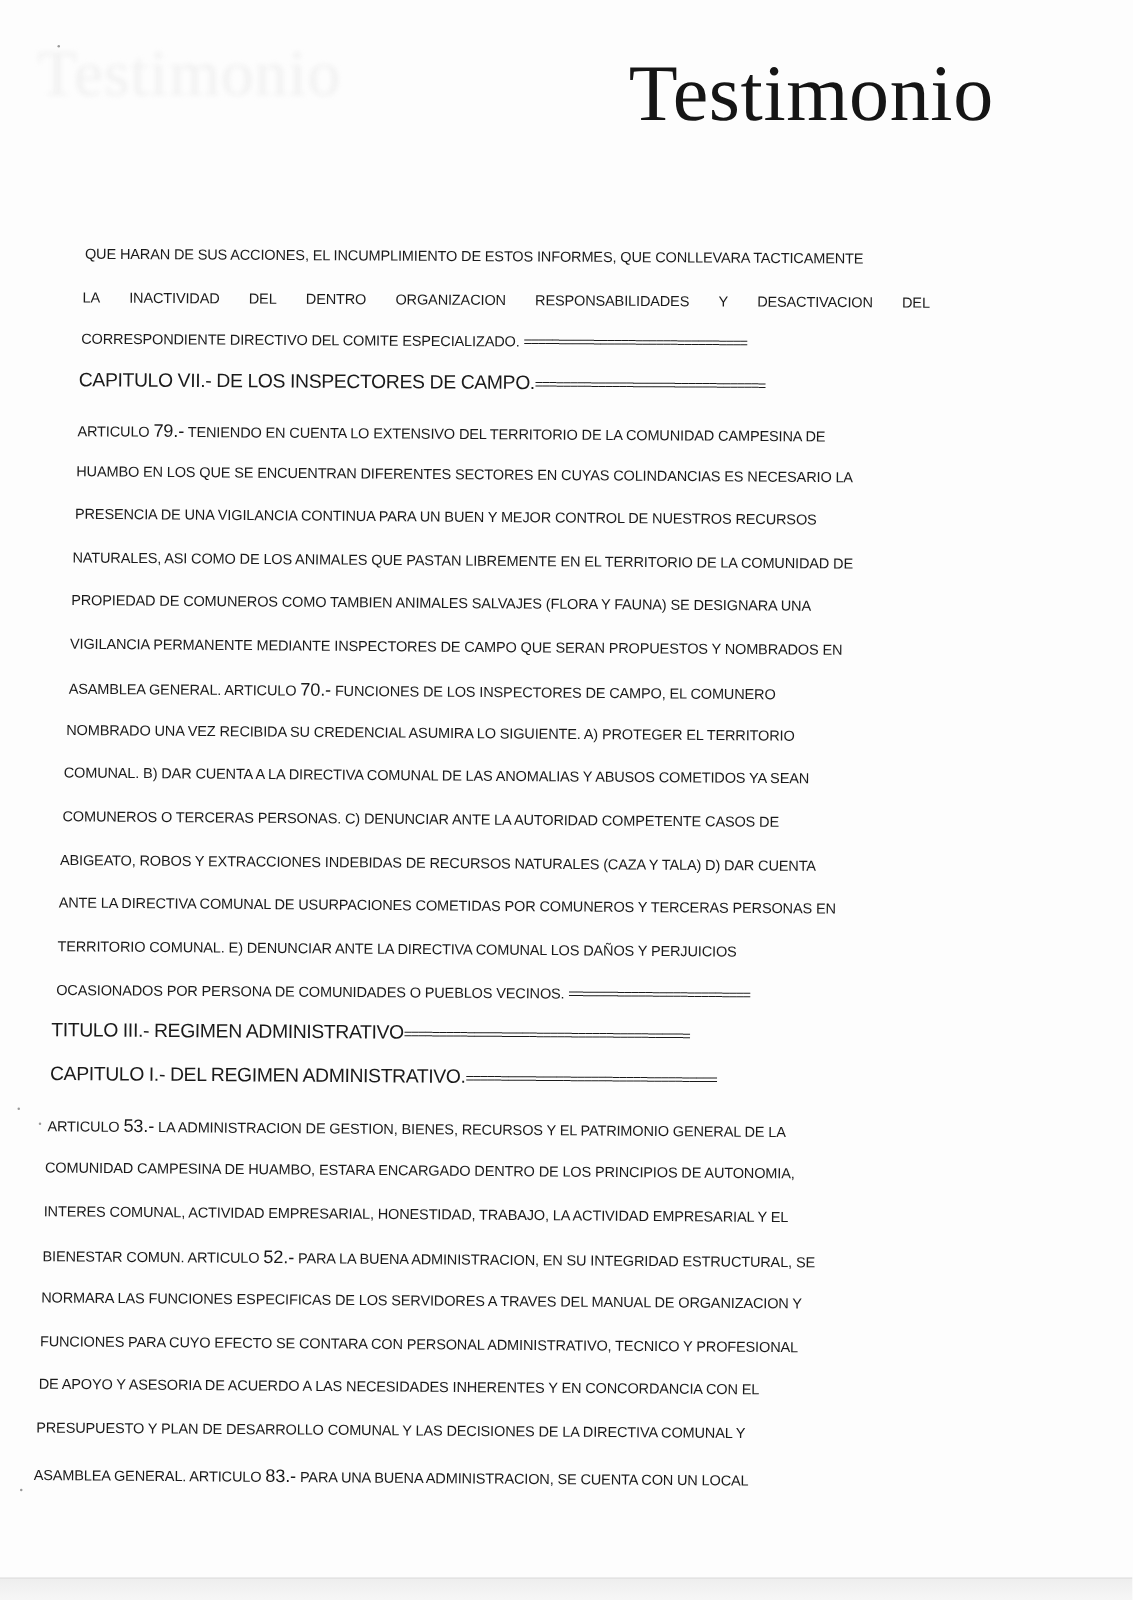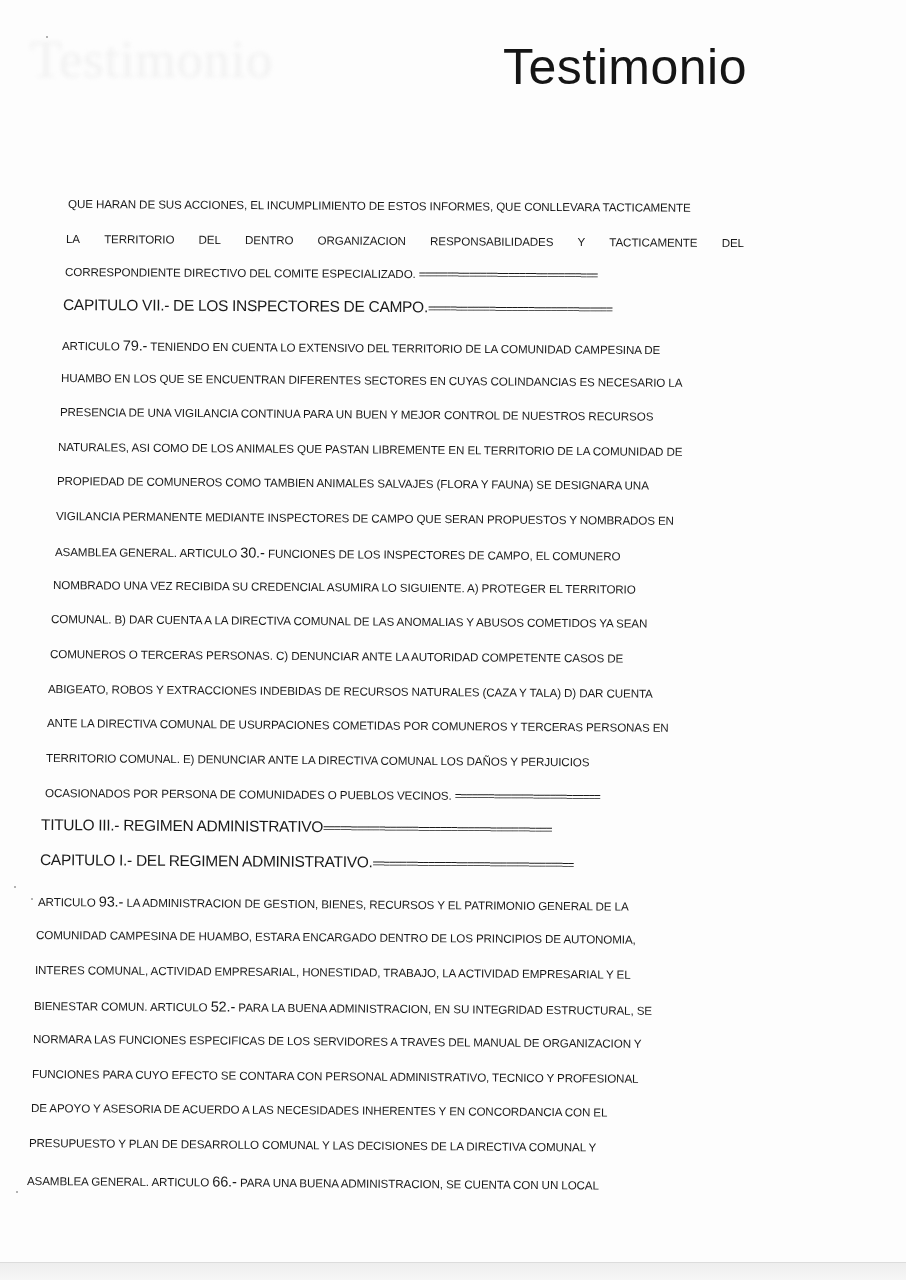--- a/index.html
+++ b/index.html
@@ -11,22 +11,22 @@
     color: #1b1b1b;
   }
   .ghost {
     position: absolute; left: 30px; top: 30px;
     font-family: "Liberation Serif", serif;
     font-size: 52px; color: #f1f1f1; letter-spacing: 1px;
     filter: blur(2px);
   }
   .title {
     position: absolute; left: 503px; top: 38px;
-    font-family: Liberation Sans, sans-serif;
-    font-size: 50px; color: #151515; letter-spacing: 0.5px;
+    font-family: Liberation Serif, serif;
+    font-size: 64px; color: #151515; letter-spacing: 0.5px;
   }
   .body { position: absolute; left: 0; top: 0; width: 906px; }
   .line {
     position: absolute;
     white-space: nowrap;
     font-size: 11.6px;
     letter-spacing: -0.1px;
     transform-origin: left center;
     color: #1a1a1a;
   }
@@ -48,27 +48,27 @@
 <div class="title">Testimonio</div>
 
 <div class="body">
 
   <div class="line" style="left:68px;top:197px;width:676px;transform:rotate(0.35deg);">
     <span>QUE HARAN DE SUS ACCIONES, EL INCUMPLIMIENTO DE ESTOS INFORMES, QUE CONLLEVARA TACTICAMENTE</span>
   </div>
 
   <div class="line justify" style="left:66px;top:232px;width:678px;transform:rotate(0.35deg);">
     <span>LA</span>
-    <span>TERRITORIO</span>
+    <span>INACTIVIDAD</span>
     <span>DEL</span>
     <span>DENTRO</span>
     <span>ORGANIZACION</span>
     <span>RESPONSABILIDADES</span>
     <span>Y</span>
-    <span>TACTICAMENTE</span>
+    <span>DESACTIVACION</span>
     <span>DEL</span>
   </div>
 
   <div class="line" style="left:65px;top:265px;transform:rotate(0.35deg);">
     <span>CORRESPONDIENTE DIRECTIVO DEL COMITE ESPECIALIZADO. </span><span class="fill">================================</span>
   </div>
 
   <div class="line heading" style="left:63px;top:296px;transform:rotate(0.35deg);">
     <span>CAPITULO VII.- DE LOS INSPECTORES DE CAMPO.</span><span class="fill" style="font-size:11.6px;">=================================</span>
   </div>
@@ -86,21 +86,21 @@
     <span>NATURALES, ASI COMO DE LOS ANIMALES QUE PASTAN LIBREMENTE EN EL TERRITORIO DE LA COMUNIDAD DE</span>
   </div>
   <div class="line" style="left:57px;top:474px;transform:rotate(0.45deg);">
     <span>PROPIEDAD DE COMUNEROS COMO TAMBIEN ANIMALES SALVAJES (FLORA Y FAUNA) SE DESIGNARA UNA</span>
   </div>
   <div class="line" style="left:56px;top:509px;transform:rotate(0.45deg);">
     <span>VIGILANCIA PERMANENTE MEDIANTE INSPECTORES DE CAMPO QUE SERAN PROPUESTOS Y NOMBRADOS EN</span>
   </div>
 
   <div class="line" style="left:55px;top:543px;transform:rotate(0.45deg);">
-    <span>ASAMBLEA GENERAL. ARTICULO </span><span class="num">30.-</span><span> FUNCIONES DE LOS INSPECTORES DE CAMPO, EL COMUNERO</span>
+    <span>ASAMBLEA GENERAL. ARTICULO </span><span class="num">70.-</span><span> FUNCIONES DE LOS INSPECTORES DE CAMPO, EL COMUNERO</span>
   </div>
   <div class="line" style="left:53px;top:578px;transform:rotate(0.45deg);">
     <span>NOMBRADO UNA VEZ RECIBIDA SU CREDENCIAL ASUMIRA LO SIGUIENTE. A) PROTEGER EL TERRITORIO</span>
   </div>
   <div class="line" style="left:51px;top:612px;transform:rotate(0.45deg);">
     <span>COMUNAL. B) DAR CUENTA A LA DIRECTIVA COMUNAL DE LAS ANOMALIAS Y ABUSOS COMETIDOS YA SEAN</span>
   </div>
   <div class="line" style="left:50px;top:647px;transform:rotate(0.45deg);">
     <span>COMUNEROS O TERCERAS PERSONAS. C) DENUNCIAR ANTE LA AUTORIDAD COMPETENTE CASOS DE</span>
   </div>
@@ -119,21 +119,21 @@
 
   <div class="line heading" style="left:41px;top:816px;transform:rotate(0.4deg);">
     <span>TITULO III.- REGIMEN ADMINISTRATIVO</span><span class="fill" style="font-size:11.6px;">=========================================</span>
   </div>
 
   <div class="line heading" style="left:40px;top:851px;transform:rotate(0.4deg);">
     <span>CAPITULO I.- DEL REGIMEN ADMINISTRATIVO.</span><span class="fill" style="font-size:11.6px;">====================================</span>
   </div>
 
   <div class="line" style="left:38px;top:893px;transform:rotate(0.45deg);">
-    <span>ARTICULO </span><span class="num">93.-</span><span> LA ADMINISTRACION DE GESTION, BIENES, RECURSOS Y EL PATRIMONIO GENERAL DE LA</span>
+    <span>ARTICULO </span><span class="num">53.-</span><span> LA ADMINISTRACION DE GESTION, BIENES, RECURSOS Y EL PATRIMONIO GENERAL DE LA</span>
   </div>
   <div class="line" style="left:36px;top:928px;transform:rotate(0.45deg);">
     <span>COMUNIDAD CAMPESINA DE HUAMBO, ESTARA ENCARGADO DENTRO DE LOS PRINCIPIOS DE AUTONOMIA,</span>
   </div>
   <div class="line" style="left:35px;top:963px;transform:rotate(0.45deg);">
     <span>INTERES COMUNAL, ACTIVIDAD EMPRESARIAL, HONESTIDAD, TRABAJO, LA ACTIVIDAD EMPRESARIAL Y EL</span>
   </div>
 
   <div class="line" style="left:34px;top:997px;transform:rotate(0.45deg);">
     <span>BIENESTAR COMUN. ARTICULO </span><span class="num">52.-</span><span> PARA LA BUENA ADMINISTRACION, EN SU INTEGRIDAD ESTRUCTURAL, SE</span>
@@ -145,21 +145,21 @@
     <span>FUNCIONES PARA CUYO EFECTO SE CONTARA CON PERSONAL ADMINISTRATIVO, TECNICO Y PROFESIONAL</span>
   </div>
   <div class="line" style="left:31px;top:1101px;transform:rotate(0.45deg);">
     <span>DE APOYO Y ASESORIA DE ACUERDO A LAS NECESIDADES INHERENTES Y EN CONCORDANCIA CON EL</span>
   </div>
   <div class="line" style="left:29px;top:1136px;transform:rotate(0.45deg);">
     <span>PRESUPUESTO Y PLAN DE DESARROLLO COMUNAL Y LAS DECISIONES DE LA DIRECTIVA COMUNAL Y</span>
   </div>
 
   <div class="line" style="left:27px;top:1172px;transform:rotate(0.45deg);">
-    <span>ASAMBLEA GENERAL. ARTICULO </span><span class="num">66.-</span><span> PARA UNA BUENA ADMINISTRACION, SE CUENTA CON UN LOCAL</span>
+    <span>ASAMBLEA GENERAL. ARTICULO </span><span class="num">83.-</span><span> PARA UNA BUENA ADMINISTRACION, SE CUENTA CON UN LOCAL</span>
   </div>
 </div>
 
 <div class="speck" style="left:46px;top:36px;"></div>
 <div class="speck" style="left:14px;top:886px;"></div>
 <div class="speck" style="left:31px;top:898px;"></div>
 <div class="speck" style="left:16px;top:1191px;"></div>
 <div class="bottom-edge"></div>
 
 </body></html>

